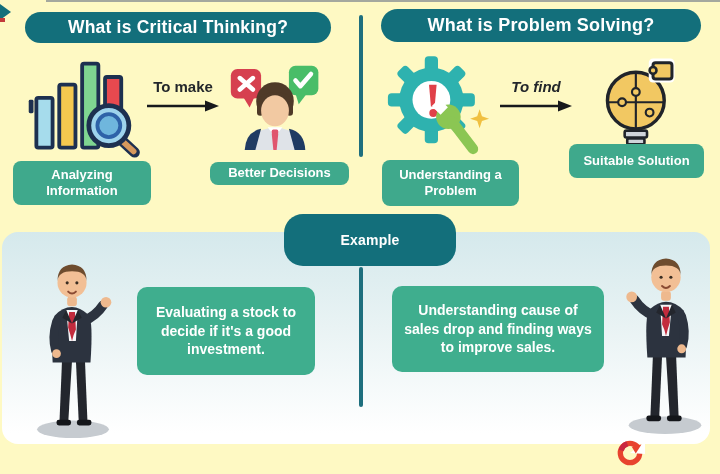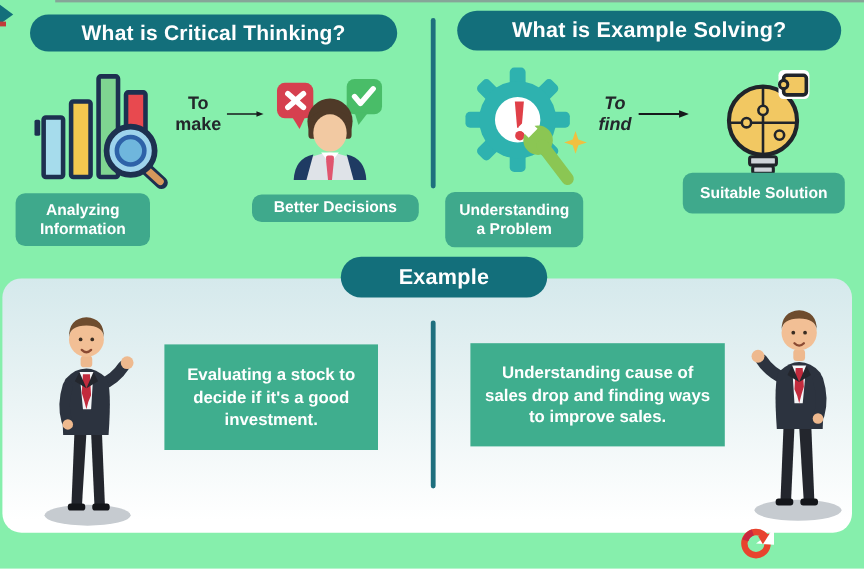--- a/index.html
+++ b/index.html
@@ -1,65 +1,65 @@
 <!DOCTYPE html>
 <html><head>
 <meta charset="utf-8">
 <style>
   html,body { margin:0; padding:0; background:#fff; }
   .stage {
-    position:relative; width:720px; height:474px; background:#86efac;
+    position:relative; width:720px; height:474px; background:#fef9c3;
     font-family:"Liberation Sans", sans-serif; overflow:hidden;
   }
   .top-line { position:absolute; left:46px; top:0; width:674px; height:2px; background:#868c92; opacity:.75; }
   .corner-tri { position:absolute; left:0; top:4px; width:0; height:0;
     border-top:8px solid transparent; border-bottom:8px solid transparent; border-left:11px solid #136f7b; }
   .corner-red { position:absolute; left:0; top:18px; width:5px; height:4px; background:#c23a3a; }
 
   .pill {
     position:absolute; background:#136f7b; color:#fff; font-weight:bold;
     display:flex; align-items:center; justify-content:center; border-radius:20px;
     letter-spacing:.2px; text-align:center;
   }
   .hdr-left  { left:25px;  top:12px; width:306px; height:31px; font-size:17.5px; }
   .hdr-right { left:381px; top:9px;  width:320px; height:33px; font-size:18px; }
-  .example-pill { left:284px; top:214px; width:172px; height:34px; font-size:18px; border-radius:19px; z-index:5; }
+  .example-pill { left:284px; top:214px; width:172px; height:52px; font-size:14px; border-radius:19px; z-index:5; }
 
   .vdiv { position:absolute; width:4px; background:#1e6f7e; border-radius:2px; }
   .vdiv-top { left:359px; top:15px; height:142px; }
   .vdiv-bottom { left:359px; top:267px; height:140px; z-index:3; }
 
   .badge {
     position:absolute; background:#3fa98c; color:#fff; font-weight:bold; font-size:13px;
     border-radius:8px; display:flex; align-items:center; justify-content:center;
     text-align:center; line-height:1.25; padding:3px 8px; box-sizing:border-box;
   }
-  .b1 { left:13px;  top:161px; width:112px; height:44px; }
+  .b1 { left:13px;  top:161px; width:138px; height:44px; }
   .b2 { left:210px; top:162px; width:139px; height:23px;text-align:right; }
-  .b3 { left:371px; top:160px; width:115px; height:46px; }
+  .b3 { left:382px; top:160px; width:137px; height:46px; }
   .b4 { left:569px; top:144px; width:135px; height:34px; }
 
-  .connector { position:absolute; display:flex; flex-direction:row; align-items:center; gap:5px;text-align:center; }
+  .connector { position:absolute; display:flex; flex-direction:column; align-items:center; gap:5px; }
   .conn-left  { left:146px; top:78px; width:74px; }
   .conn-right { left:498px; top:78px; width:76px;font-style:italic; }
   .connector .lbl { font-weight:bold; font-size:15px; color:#23272b; }
 
   .icon-abs { position:absolute; }
   .bars-icon   { left:26px;  top:56px; }
   .person-icon { left:230px; top:57px; }
   .gear-icon   { left:386px; top:50px; }
   .bulb-icon   { left:598px; top:56px; }
 
   .bottom-panel {
     position:absolute; left:2px; top:232px; width:708px; height:212px; border-radius:16px;
     background:linear-gradient(180deg,#d5e9ec 0%, #e9f3f4 45%, #ffffff 95%); z-index:1;
   }
   .example-box {
     position:absolute; background:#3fae8e; color:#fff; font-weight:bold; font-size:14px;
-    border-radius:0; display:flex; align-items:center; justify-content:center;
+    border-radius:10px; display:flex; align-items:center; justify-content:center;
     text-align:center; line-height:1.35; padding:8px 12px; box-sizing:border-box; z-index:4;
   }
   .ex-left  { left:137px; top:287px; width:178px; height:88px; }
   .ex-right { left:392px; top:286px; width:212px; height:86px; }
 
   .man { position:absolute; z-index:4; }
   .man-left  { left:24px;  top:246px; width:98px; height:194px; }
   .man-right { left:616px; top:240px; width:98px; height:196px; transform:scaleX(-1); }
 
   .logo { position:absolute; left:596px; top:438px; display:flex; align-items:center; gap:4px; z-index:6;flex-direction:column; }
@@ -114,21 +114,21 @@
     <path d="M46 76 L55 88 L64 76 Z" fill="#ffffff"></path>
     <rect x="51" y="79" width="8" height="6" rx="2" fill="#e0556e"></rect>
     <polygon points="51,84 59,84 57,104 53,104" fill="#e0556e"></polygon>
   </svg>
 
   <div class="badge b1">Analyzing Information</div>
   <div class="badge b2">Better Decisions</div>
 
   <div class="vdiv vdiv-top"></div>
 
-  <div class="pill hdr-right">What is Example Solving?</div>
+  <div class="pill hdr-right">What is Problem Solving?</div>
 
   <svg class="icon-abs gear-icon" width="104" height="110" viewBox="0 0 110 115">
     <g fill="#2eb2af">
       <rect x="41" y="6" width="14" height="18" rx="4" transform="rotate(0 48 52)"></rect>
       <rect x="41" y="6" width="14" height="18" rx="4" transform="rotate(45 48 52)"></rect>
       <rect x="41" y="6" width="14" height="18" rx="4" transform="rotate(90 48 52)"></rect>
       <rect x="41" y="6" width="14" height="18" rx="4" transform="rotate(135 48 52)"></rect>
       <rect x="41" y="6" width="14" height="18" rx="4" transform="rotate(180 48 52)"></rect>
       <rect x="41" y="6" width="14" height="18" rx="4" transform="rotate(225 48 52)"></rect>
       <rect x="41" y="6" width="14" height="18" rx="4" transform="rotate(270 48 52)"></rect>

